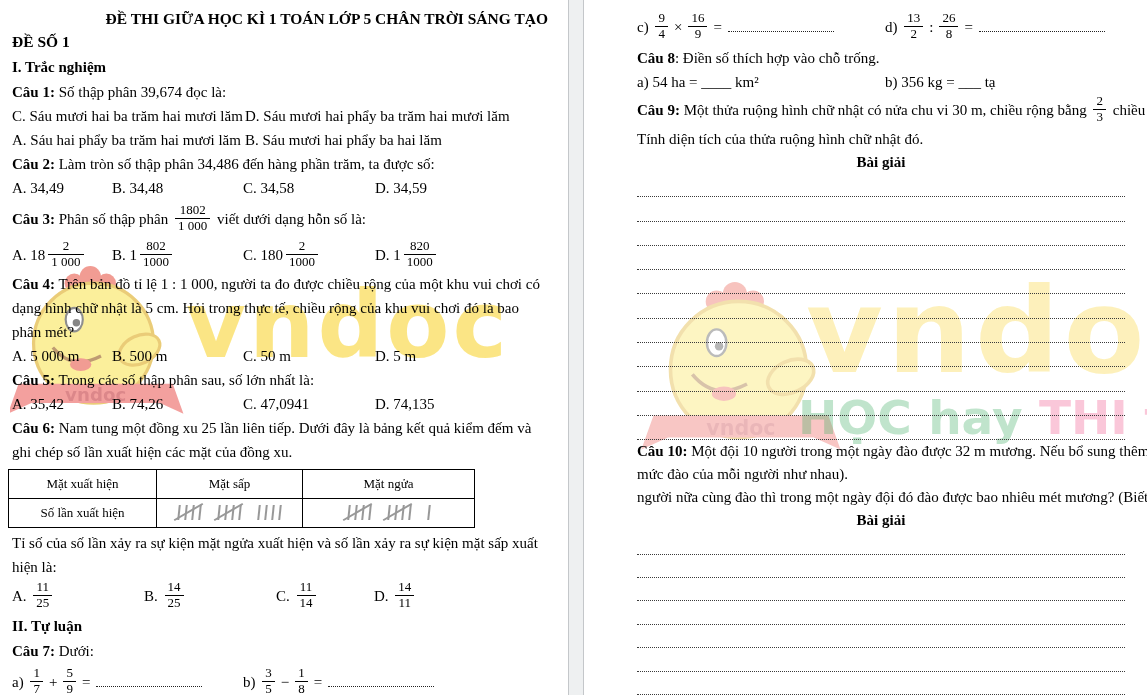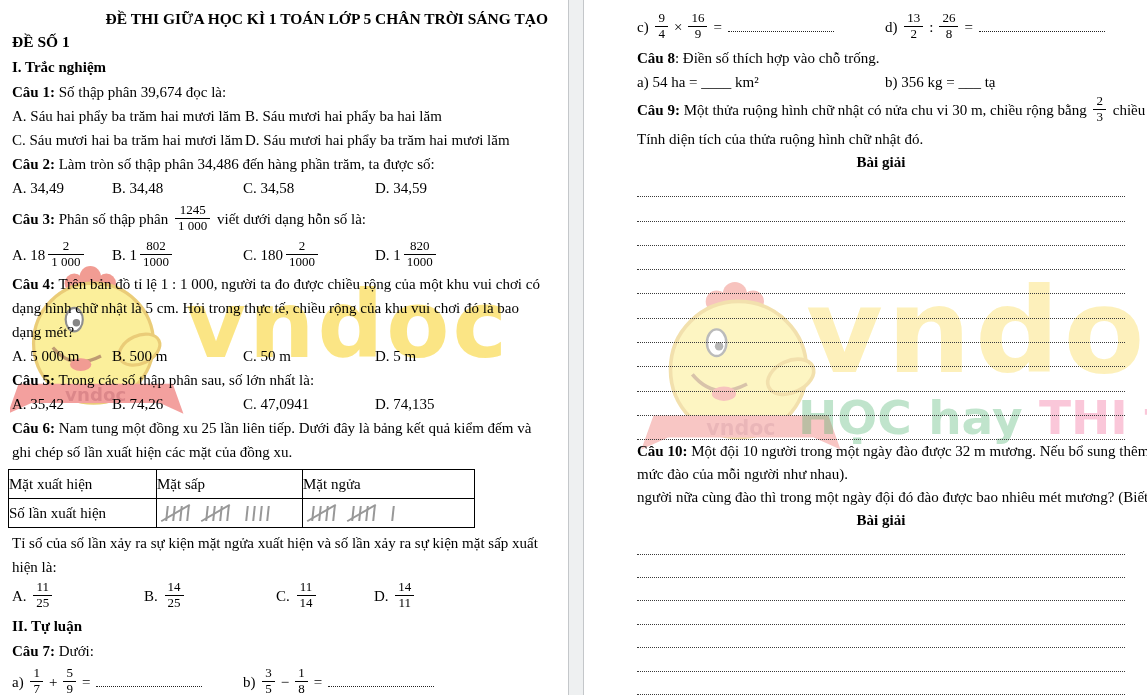--- a/index.html
+++ b/index.html
@@ -30,21 +30,21 @@
   .frac .fn{display:block;border-bottom:1px solid #000;padding:0 3px}
   .frac .fd{display:block;padding:0 3px}
   .qe{line-height:38px;white-space:nowrap}
   .op{margin:0 3px}
   .dots{display:inline-block;height:13px;border-bottom:1.7px dotted #222;margin-left:3px}
   .dots-a{width:106px}.dots-d{width:126px}
   .eqrow{display:flex}
   .epart-l{width:231px}.epart-r{width:248px}.epart-x{flex:1}
 
   .q6table{border-collapse:collapse;margin:5px 0 3px -4px}
-  .q6table td{border:1px solid #000;text-align:left;height:29px;padding:0;font-size:15px}
+  .q6table td{border:1px solid #000;text-align:center;height:29px;padding:0;font-size:13px}
   .tcol1{width:148px}.tcol2{width:146px}.tcol3{width:172px}
   .tg{position:relative;display:inline-block;height:16px;margin:0 6px;vertical-align:-3px}
   .tb{display:inline-block;width:2px;height:15px;background:#989898;margin:0 2.5px;transform:skewX(-6deg)}
   .ts{position:absolute;left:-4px;top:6px;width:33px;height:2px;background:#989898;transform:rotate(-30deg)}
 
   .sol-title{font-weight:bold;text-align:center;line-height:22px}
   .dotline{height:24.3px;border-bottom:1.6px dotted #3a3a3a}
   .anslines-2 .dotline{height:23.4px}
   .q10p .qline{line-height:23px}
 
@@ -80,50 +80,50 @@
     <div class="brand">vndoc</div>
   </div>
 
   <div class="content">
     <div class="t1">ĐỀ THI GIỮA HỌC KÌ 1 TOÁN LỚP 5 CHÂN TRỜI SÁNG TẠO</div>
     <div class="t2">ĐỀ SỐ 1</div>
     <div class="sec">I. Trắc nghiệm</div>
 
     <div class="q"><b>Câu 1:</b><span> Số thập phân 39,674 đọc là:</span></div>
     <div class="optrow">
+      <span class="h1">C. Sáu mươi hai ba trăm hai mươi lăm</span>
+      <span class="hrest">D. Sáu mươi hai phẩy ba trăm hai mươi lăm</span>
+    </div>
+    <div class="optrow">
       <span class="h1">A. Sáu hai phẩy ba trăm hai mươi lăm</span>
       <span class="hrest">B. Sáu mươi hai phẩy ba hai lăm</span>
-    </div>
-    <div class="optrow">
-      <span class="h1">C. Sáu mươi hai ba trăm hai mươi lăm</span>
-      <span class="hrest">D. Sáu mươi hai phẩy ba trăm hai mươi lăm</span>
     </div>
 
     <div class="q"><b>Câu 2:</b><span> Làm tròn số thập phân 34,486 đến hàng phần trăm, ta được số:</span></div>
     <div class="optrow">
       <span class="c1">A. 34,49</span>
       <span class="c2">B. 34,48</span>
       <span class="c3">C. 34,58</span>
       <span class="c4">D. 34,59</span>
     </div>
 
     <div class="qe">
-      <b>Câu 3:</b><span> Phân số thập phân </span><span class="frac"><span class="fn">1245</span><span class="fd">1 000</span></span><span> viết dưới dạng hỗn số là:</span>
+      <b>Câu 3:</b><span> Phân số thập phân </span><span class="frac"><span class="fn">1802</span><span class="fd">1 000</span></span><span> viết dưới dạng hỗn số là:</span>
     </div>
     <div class="optrow-frac">
       <span class="c1 cell"><span>A.</span> <span>18</span><span class="frac"><span class="fn">2</span><span class="fd">1 000</span></span></span>
       <span class="c2 cell"><span>B.</span> <span>1</span><span class="frac"><span class="fn">802</span><span class="fd">1000</span></span></span>
       <span class="c3 cell"><span>C.</span> <span>180</span><span class="frac"><span class="fn">2</span><span class="fd">1000</span></span></span>
       <span class="c4 cell"><span>D.</span> <span>1</span><span class="frac"><span class="fn">820</span><span class="fd">1000</span></span></span>
     </div>
 
     <div class="q">
       <div class="qline"><b>Câu 4:</b><span> Trên bản đồ tỉ lệ 1 : 1 000, người ta đo được chiều rộng của một khu vui chơi có</span></div>
       <div class="qline">dạng hình chữ nhật là 5 cm. Hỏi trong thực tế, chiều rộng của khu vui chơi đó là bao</div>
-      <div class="qline">dạng mét?</div>
+      <div class="qline">phân mét?</div>
     </div>
     <div class="optrow">
       <span class="c1">A. 5 000 m</span>
       <span class="c2">B. 500 m</span>
       <span class="c3">C. 50 m</span>
       <span class="c4">D. 5 m</span>
     </div>
 
     <div class="q"><b>Câu 5:</b><span> Trong các số thập phân sau, số lớn nhất là:</span></div>
     <div class="optrow">

